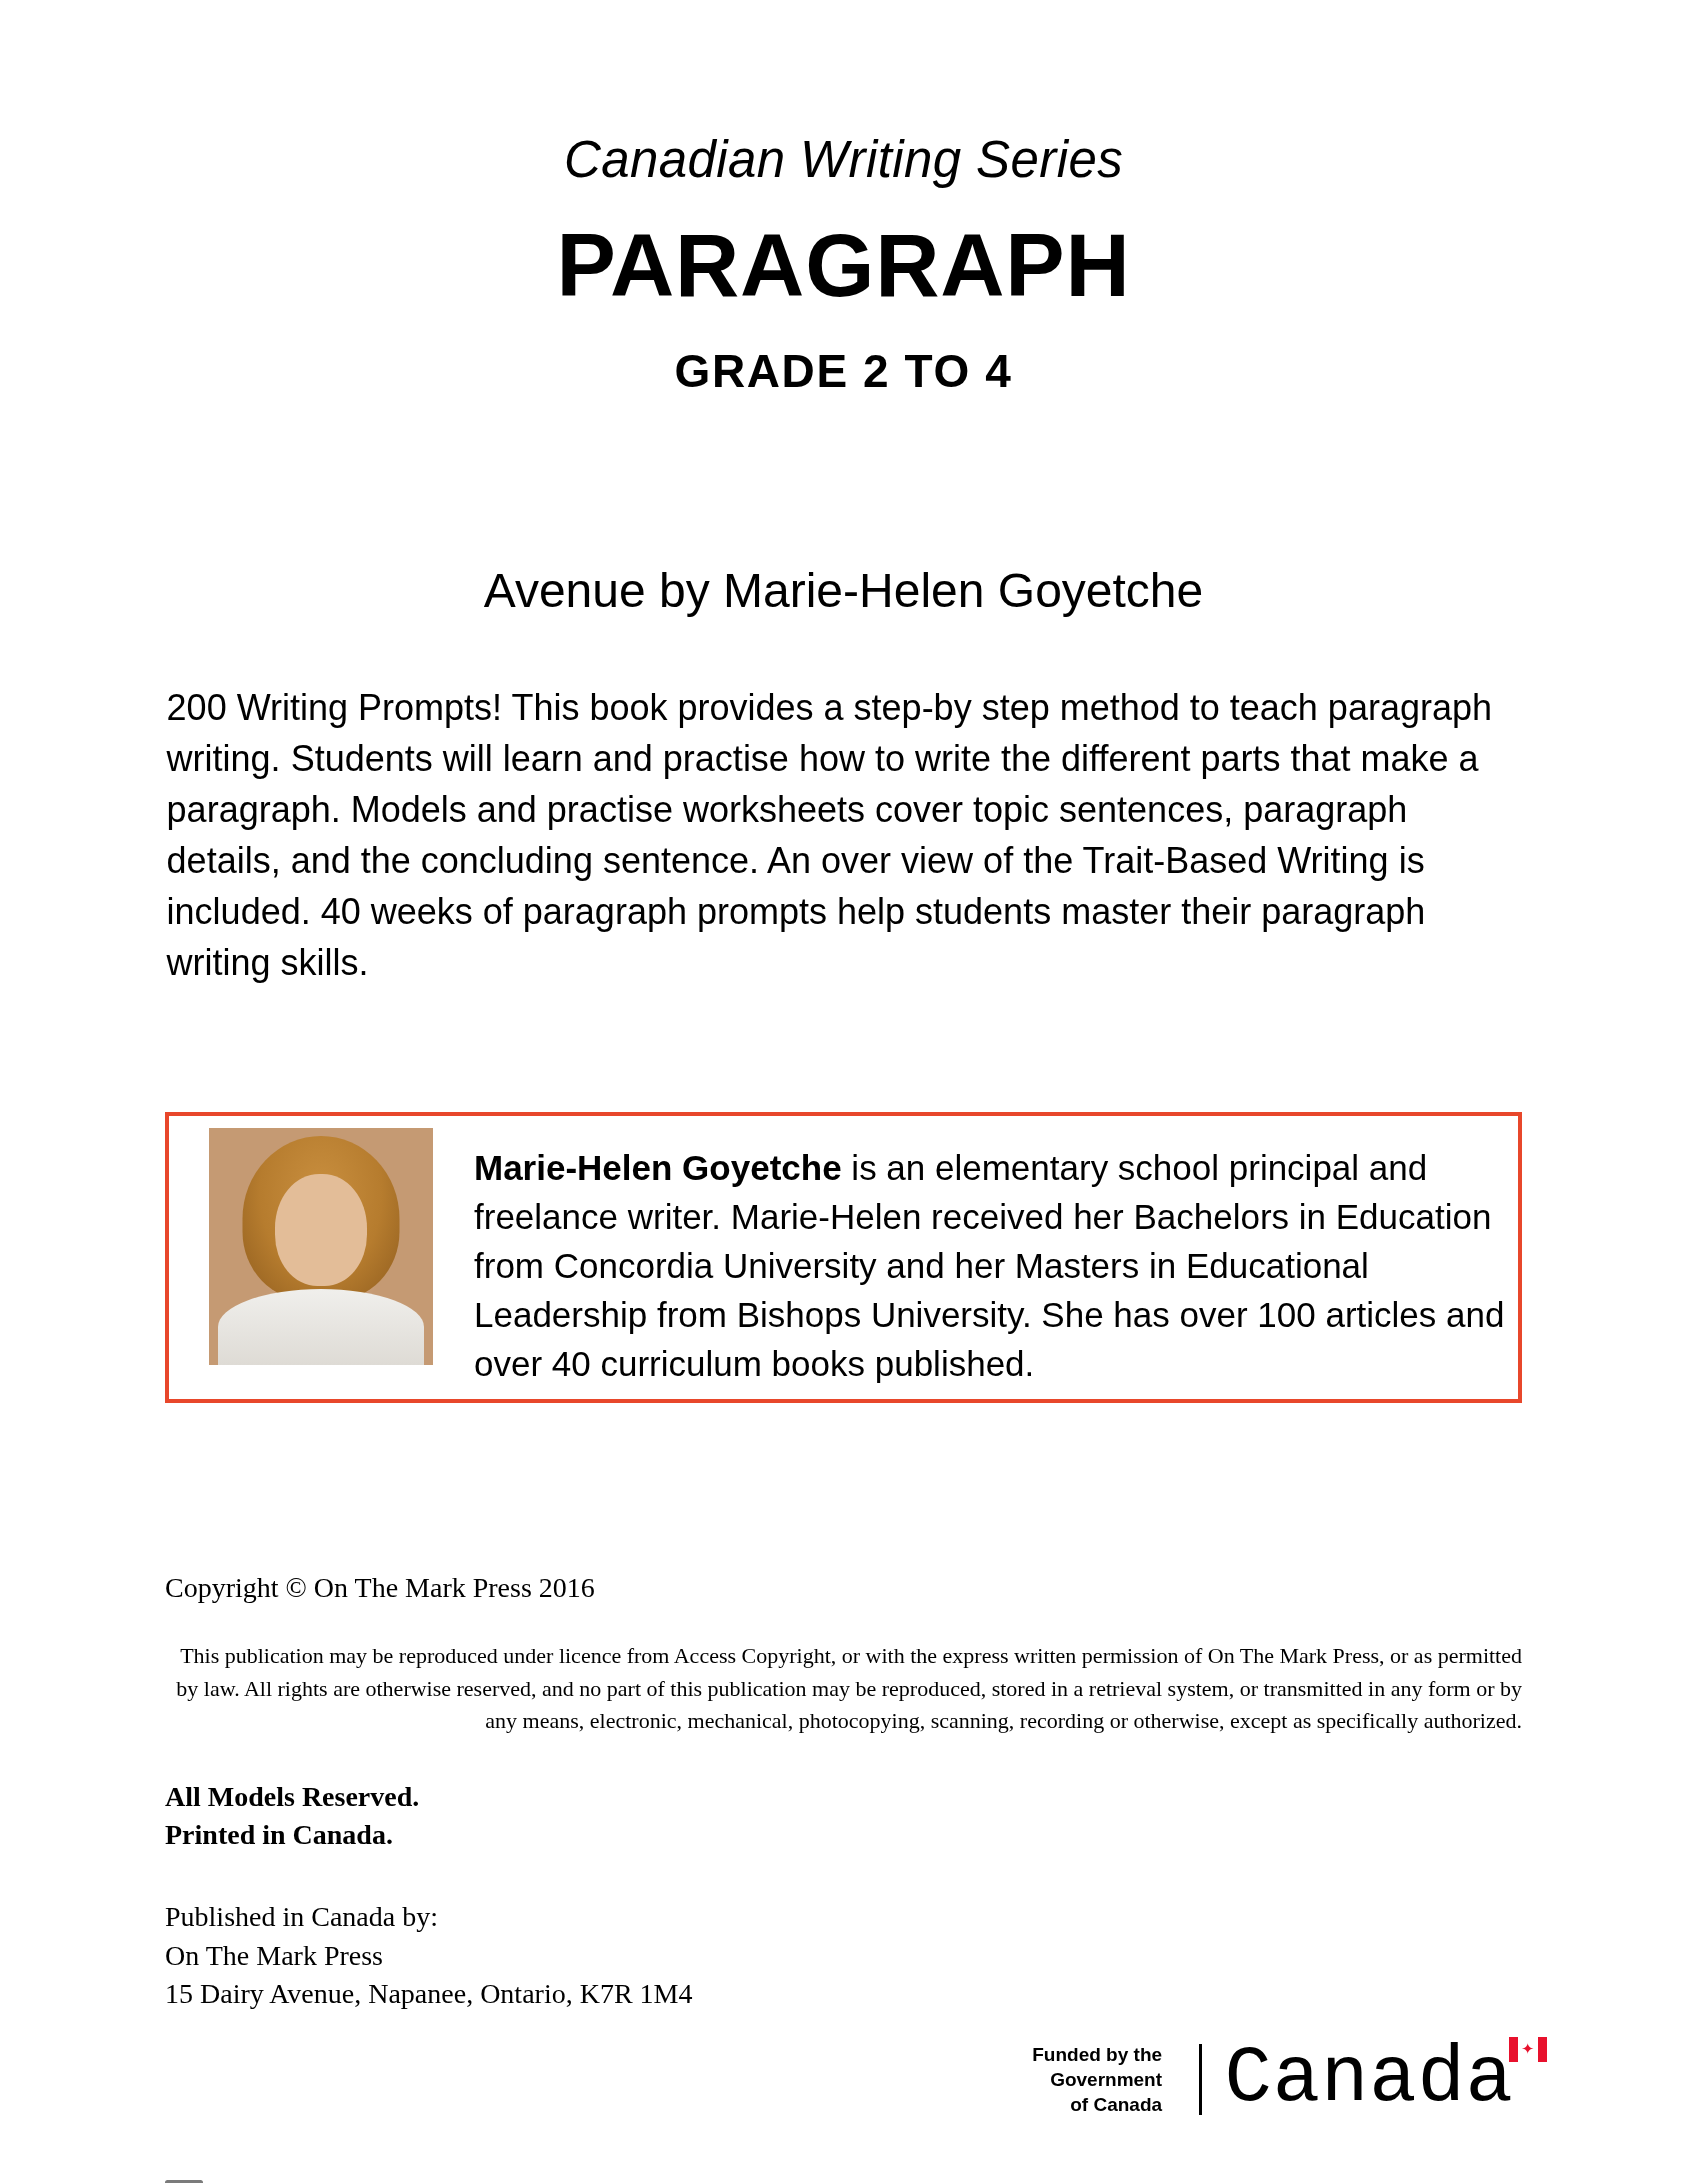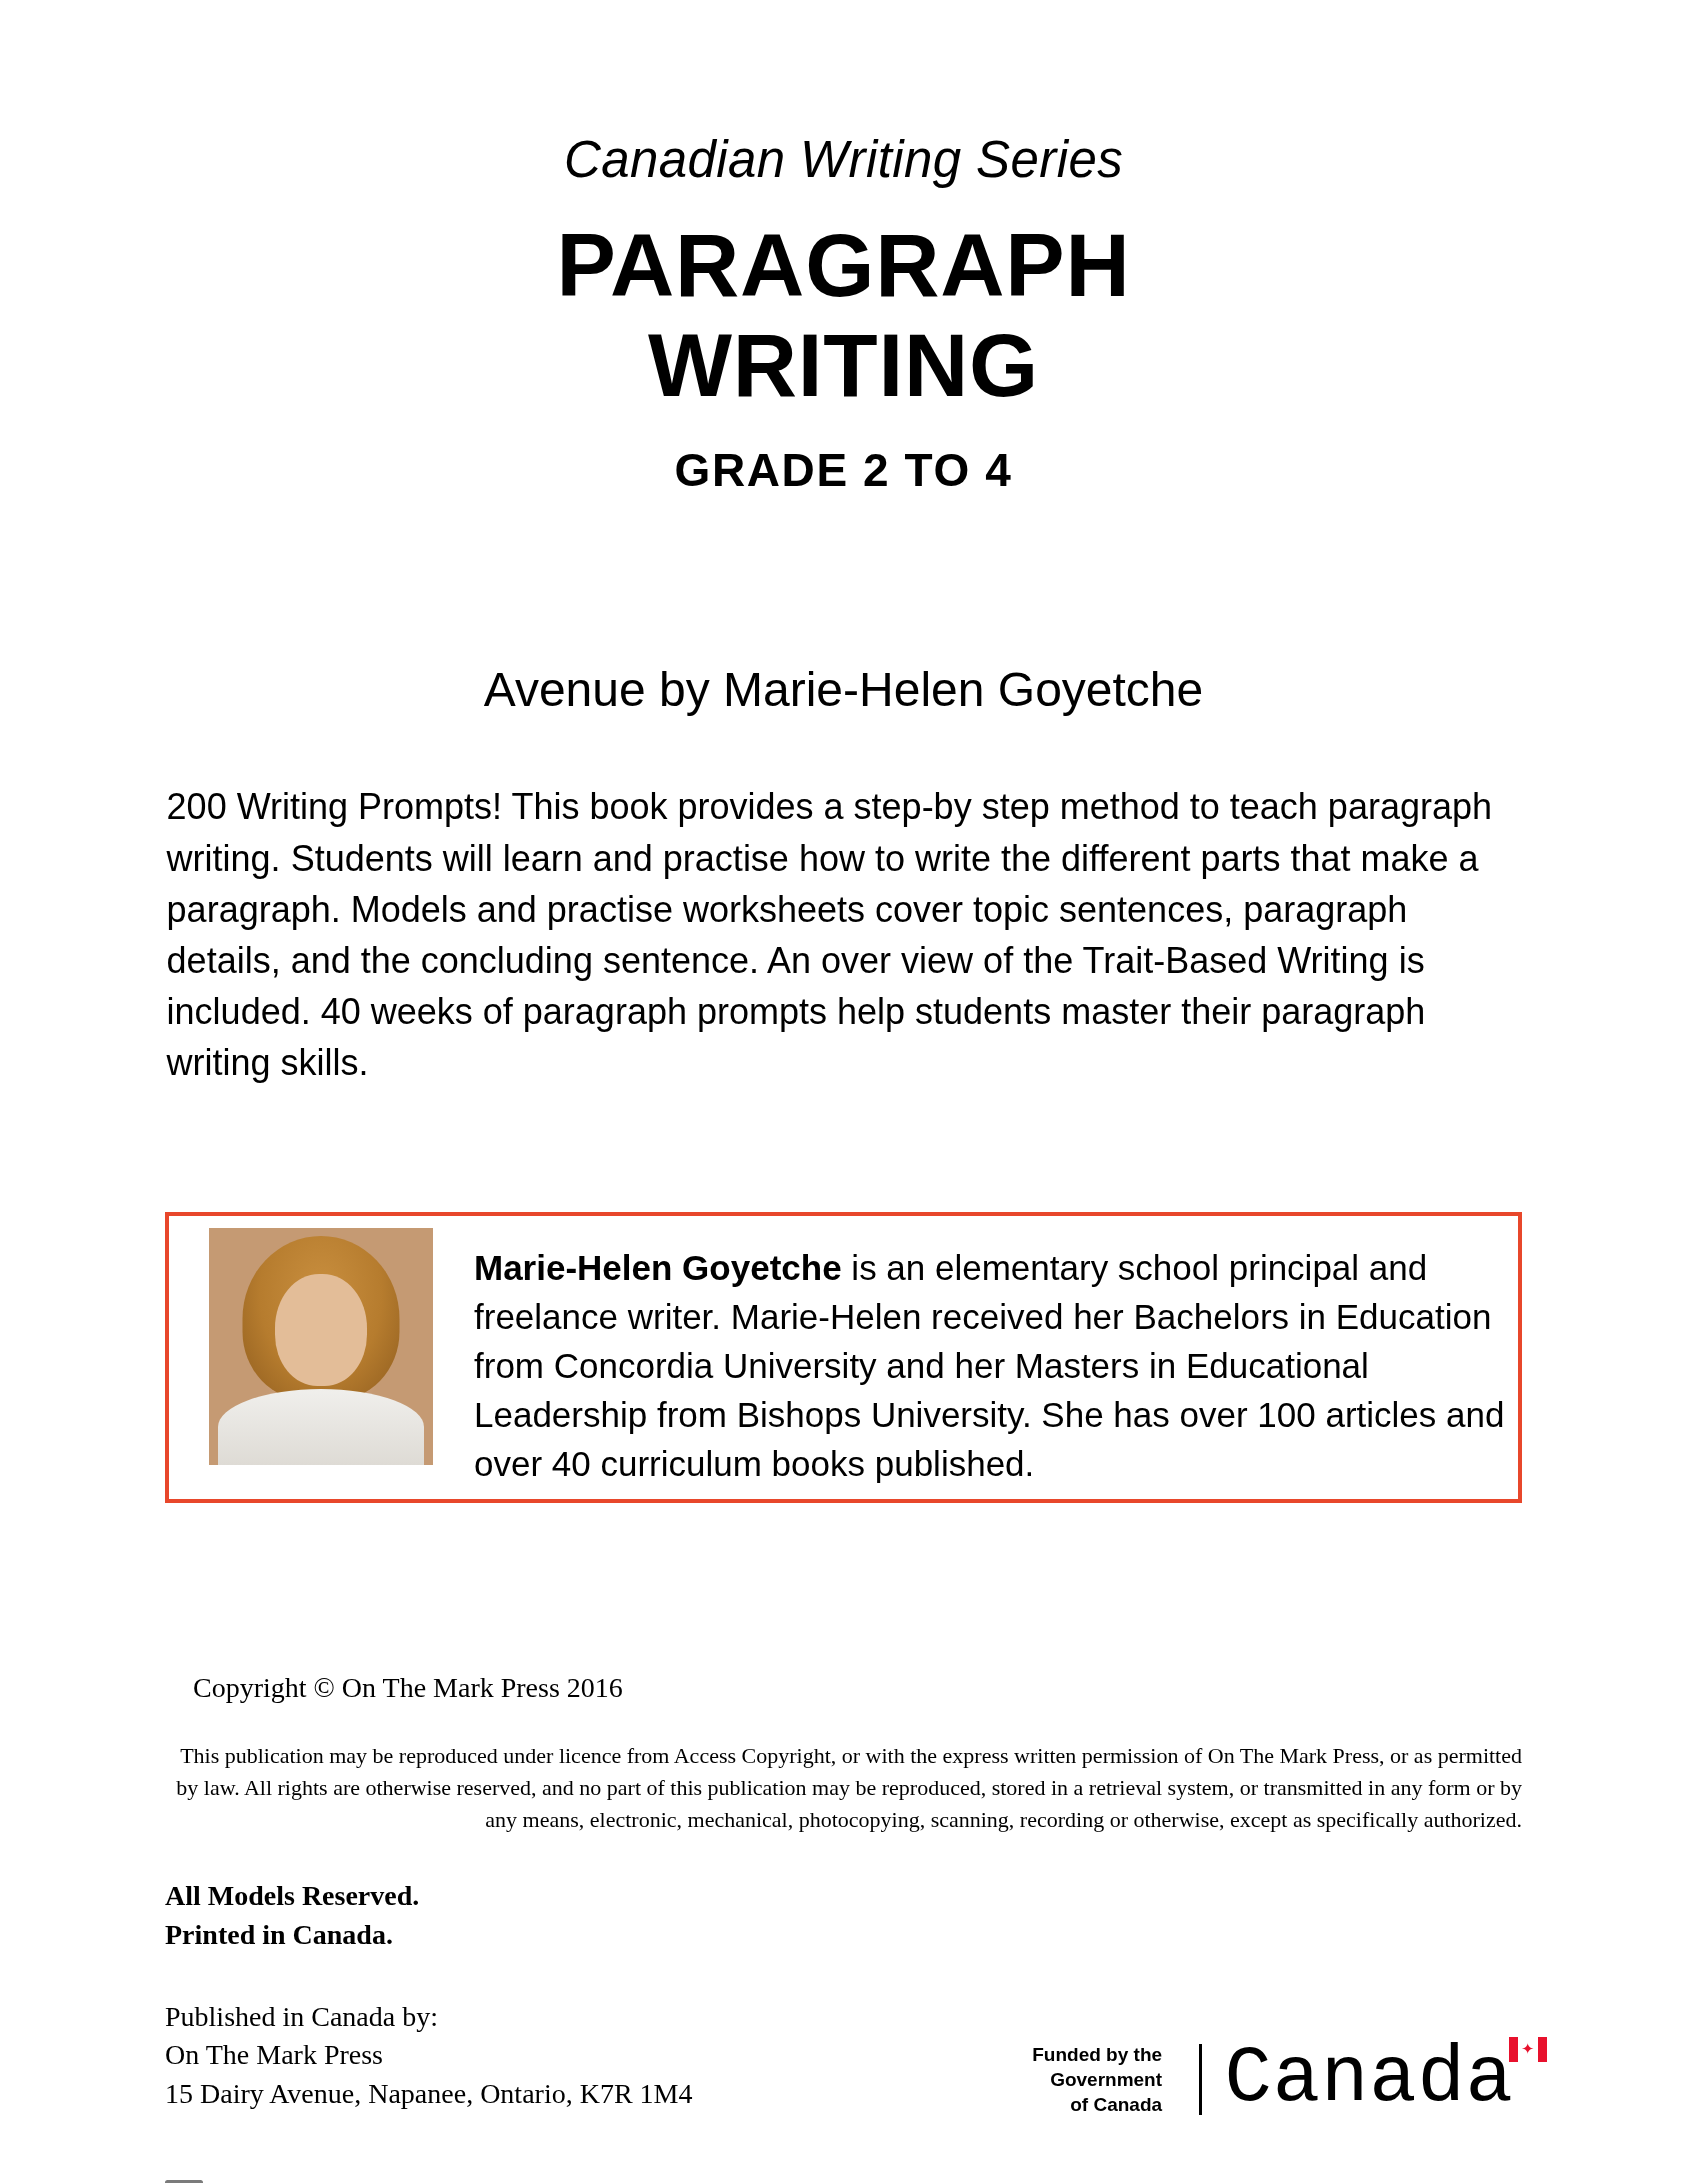--- a/index.html
+++ b/index.html
@@ -114,21 +114,20 @@
   }
   .bio-text b { font-weight: bold; }
 
   
   .serif {
     font-family: "Liberation Serif", serif;
   }
   .copyright-line {
     font-size: 28px;
     margin-top: 169px;
-    margin-left: 28px;
   }
   .legal-paragraph {
     font-size: 22px;
     line-height: 1.46;
     margin-top: 36px;
     text-align: right;
   }
   .rights {
     font-size: 28px;
     font-weight: bold;
@@ -216,21 +215,20 @@
 </style>
 </head>
 <body>
 
 <div class="page">
 
   <div class="series-title">Canadian Writing Series</div>
 
   <div class="main-title">
     <div>PARAGRAPH</div>
-    <div>WRITING</div>
   </div>
 
   <div class="grade-line">GRADE 2 TO 4</div>
 
   <div class="author-line">Avenue by Marie-Helen Goyetche</div>
 
   <div class="description">200 Writing Prompts! This book provides a step-by step method to teach paragraph writing. Students will learn and practise how to write the different parts that make a paragraph. Models and practise worksheets cover topic sentences, paragraph details, and the concluding sentence. An over view of the Trait-Based Writing is included. 40 weeks of paragraph prompts help students master their paragraph writing skills.</div>
 
   <div class="bio-box">
     <div class="bio-photo">

